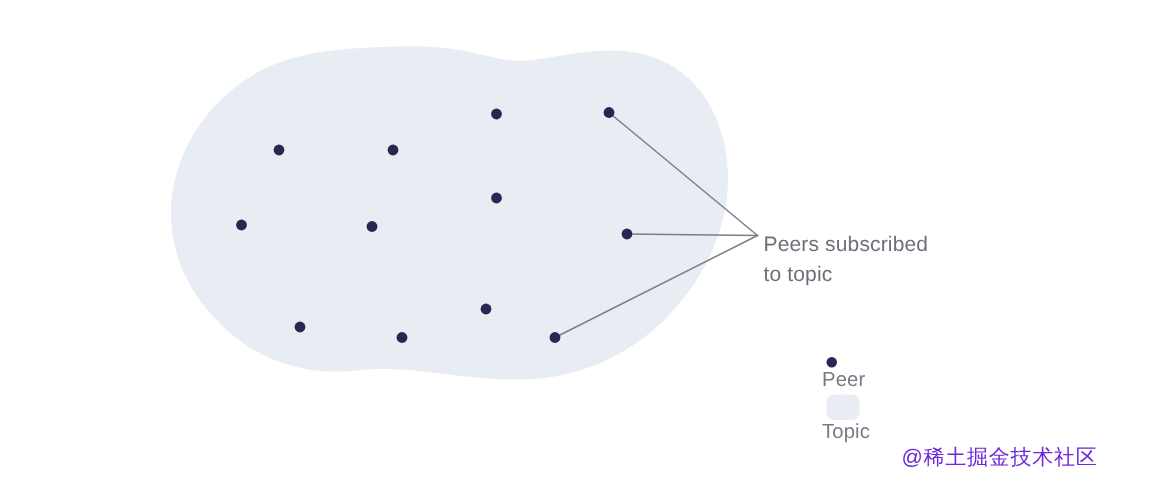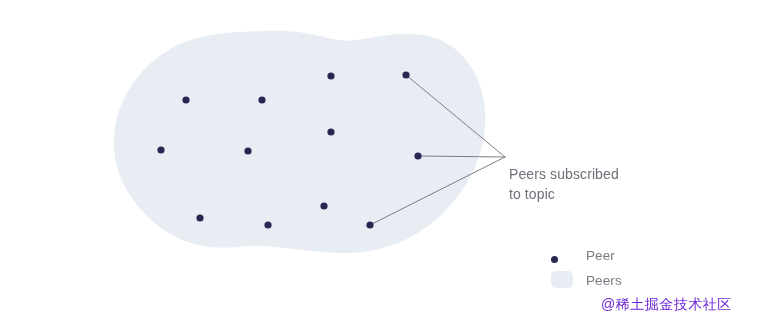--- a/index.html
+++ b/index.html
@@ -25,38 +25,39 @@
     position: absolute;
     left: 0;
     top: 0;
     width: 771px;
     height: 324px;
     display: block;
   }
   .annotation-text {
     position: absolute;
     left: 509px;
-    top: 164px;
+    top: 152px;
     width: 140px;
     font-size: 14px;
     line-height: 20px;
     color: #6f6f79;
     letter-spacing: 0.1px;
     white-space: pre-line;
   }
   .legend {
     position: absolute;
     left: 548px;
     top: 238px;
     width: 120px;
   }
   .legend-row {
     display: flex;
-    align-items: flex-end;
+    align-items: flex-start;
     height: 25px;
+    flex-direction: column;
   }
   .legend-marker-wrap {
     width: 38px;
     display: flex;
     align-items: center;
     justify-content: flex-start;
     padding-left: 3px;
     box-sizing: border-box;
   }
   .legend-dot {
@@ -134,19 +135,19 @@
     <div class="legend-row">
       <span class="legend-marker-wrap">
         <span class="legend-dot"></span>
       </span>
       <span class="legend-label">Peer</span>
     </div>
     <div class="legend-row">
       <span class="legend-marker-wrap">
         <span class="legend-swatch"></span>
       </span>
-      <span class="legend-label">Peers</span>
+      <span class="legend-label">Topic</span>
     </div>
   </div>
 
   <div class="watermark">@稀土掘金技术社区</div>
 
 </div>
 
 </body></html>

